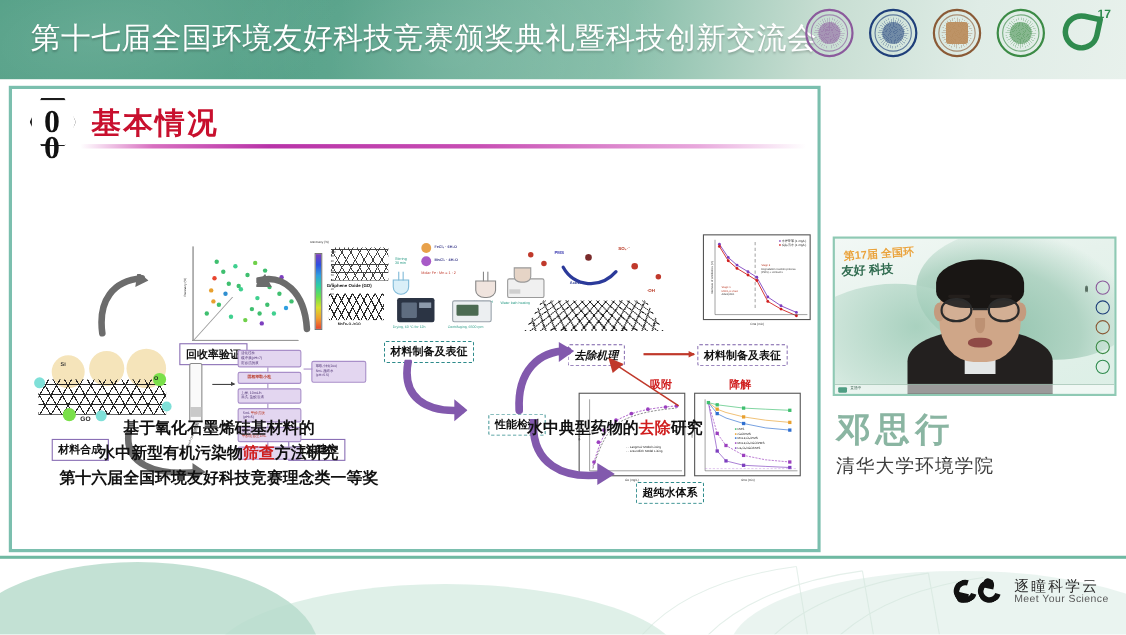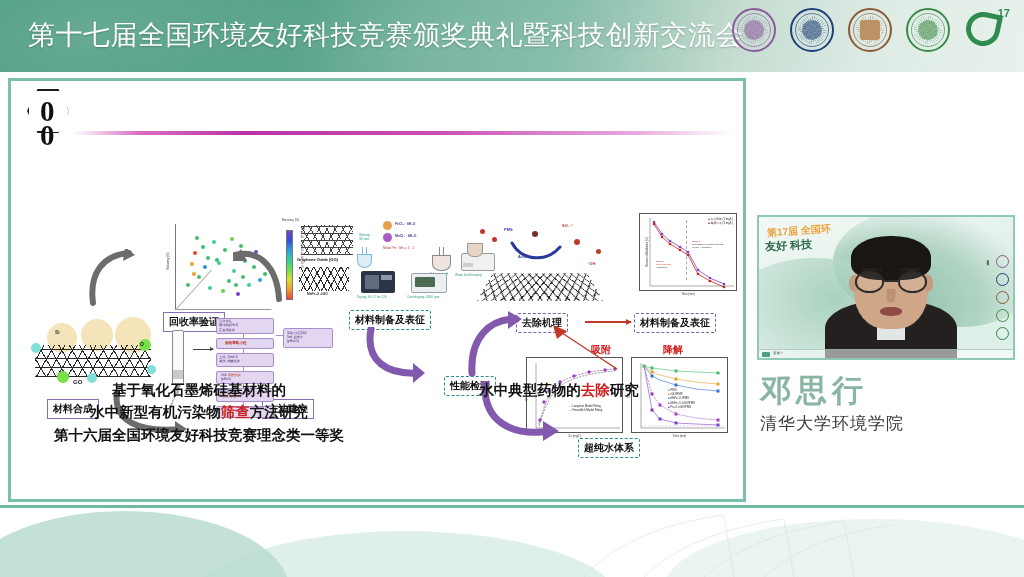--- a/index.html
+++ b/index.html
@@ -268,20 +268,21 @@
     <div class="slide-inner">
 
       <div class="hexmark">
         <div class="hex">
             <div class="hex-hole"></div>
           </div>
         <div class="z1">0</div>
         <div class="z2">0</div>
       </div>
 
+      <div class="slide-title">基本情况</div>
       <div class="title-rule"></div>
 
       <div class="plot3d">
         <div class="wall"></div>
         <div class="floor"></div>
         <div class="cbar"></div>
         <div class="cbar-ticks">
           <div style="font-size:2.6px">100</div>
             <div style="font-size:2.6px">90</div>
           <div style="font-size:2.6px">80</div>
@@ -581,21 +582,21 @@
               <rect x="84.5" y="65.5" width="3" height="3" fill="#7d3fbf"></rect>
             </g>
           <line x1="9" y1="70" x2="93" y2="70" stroke="#555" stroke-width="0.5"></line>
           <line x1="9" y1="5" x2="9" y2="70" stroke="#555" stroke-width="0.5"></line>
           <line x1="9" y1="68" x2="93" y2="68" stroke="#bb7fd8" stroke-width="0.4" stroke-dasharray="2,1.5"></line>
         </svg>
       </div>
 
       <div class="dashbox teal" style="left:338px;top:229px;">材料制备及表征</div>
       <div class="dashbox teal" style="left:433px;top:295px;">性能检测</div>
-      <div class="dashbox" style="left:505px;top:232px;">去除机理</div>
+      <div class="dashbox" style="left:505px;top:232px;font-style:italic;">去除机理</div>
       <div class="dashbox" style="left:623px;top:232px;">材料制备及表征</div>
       <div class="dashbox teal" style="left:567px;top:357px;">超纯水体系</div>
 
       <div class="fig" style="left:352px;top:246px;width:62px;height:58px;">
         <svg width="62" height="58" viewBox="0 0 62 58">
             <path d="M8 2 C2 34 24 48 56 46" stroke="#8259ad" stroke-width="7" fill="none" stroke-linecap="round"></path>
             <path d="M50 36 L62 46 L50 56 Z" fill="#8259ad"></path>
           </svg>
       </div>
       <div class="fig" style="left:455px;top:230px;width:56px;height:66px;">
@@ -686,14 +687,26 @@
         <path d="M70 64 C100 34 150 14 210 6"></path>
         <path d="M130 64 C160 36 210 16 270 8"></path>
         <path d="M190 64 C220 38 260 20 320 12"></path>
         <path d="M150 2 L160 64"></path>
           <path d="M210 6 L220 64"></path>
         <path d="M270 8 L280 64"></path>
       </g>
     </svg>
   </div>
 
+  <div class="wm">
+    <div class="wm-mark">
+      <div class="c1"></div>
+        <div class="c2"></div>
+        <div class="t1"></div>
+        <div class="t2"></div>
+    </div>
+    <div class="wm-txt">
+      <div class="wm-cn">逐瞳科学云</div>
+      <div class="wm-en">Meet Your Science</div>
+    </div>
+  </div>
 
 </div>
 
 </body></html>

